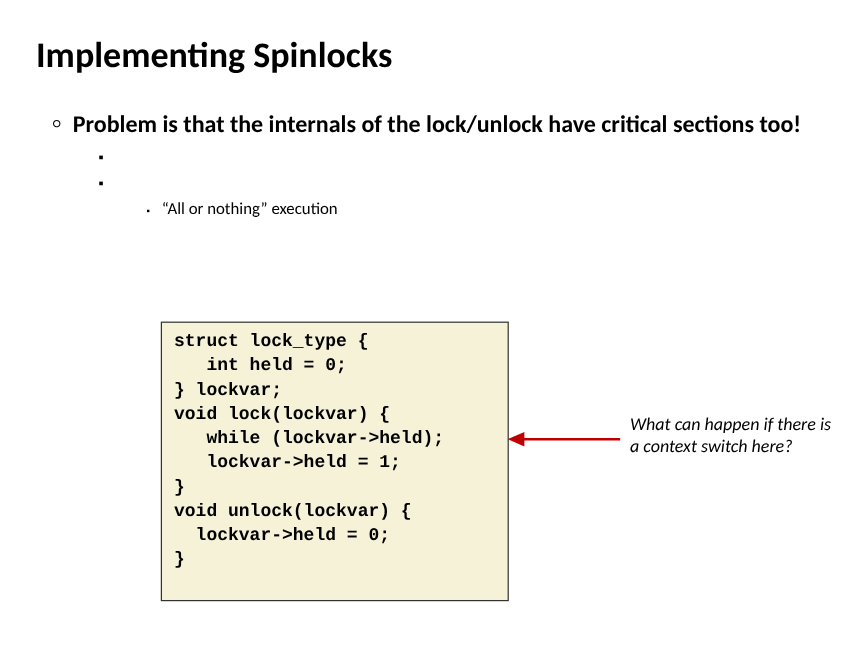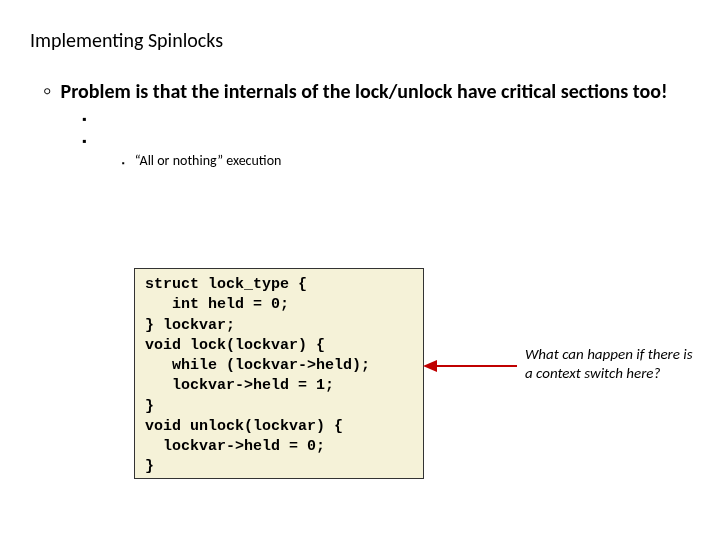--- a/index.html
+++ b/index.html
@@ -13,22 +13,22 @@
     overflow: hidden;
   }
   .slide {
     position: relative;
     width: 720px;
     height: 540px;
     box-sizing: border-box;
     padding: 28px 30px 0 30px;
   }
   .title {
-    font-size: 20px;
-    font-weight: 400;
+    font-size: 30px;
+    font-weight: 700;
     margin: 0 0 28px 0;
     letter-spacing: 0px;
   }
   .lvl1 {
     display: flex;
     margin: 0 0 6px 14px;
   }
   .lvl1 .bullet {
     font-size: 12px;
     line-height: 22px;
@@ -70,21 +70,21 @@
     font-weight: 400;
     line-height: 1.2;
   }
   .codebox {
     position: absolute;
     left: 134px;
     top: 268px;
     width: 290px;
     border: 1px solid #333;
     background: #f5f2d8;
-    padding: 6px 10px 0 10px;
+    padding: 6px 10px 22px 10px;
     box-sizing: border-box;
     font-family: "Courier New", monospace;
     font-size: 15px;
     font-weight: 700;
     line-height: 1.35;
     white-space: pre;
     color: #000;
   }
   .arrow-wrap {
     position: absolute;

